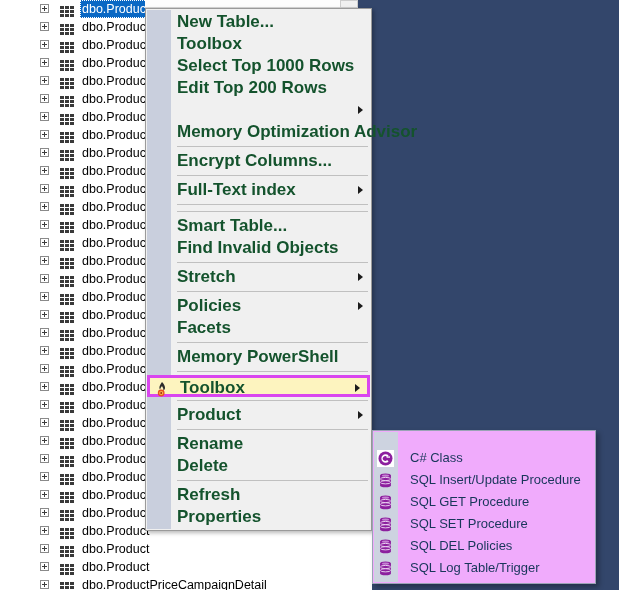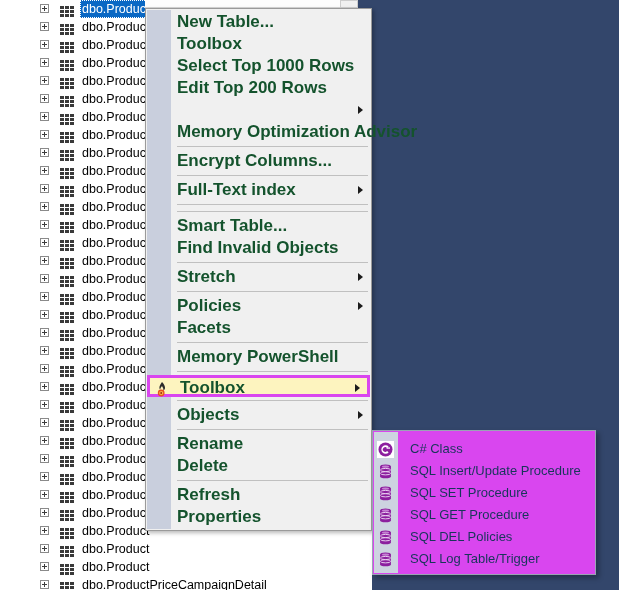--- a/index.html
+++ b/index.html
@@ -211,25 +211,25 @@
     height: 16px;
     z-index: 3;
   }
 
   
   #submenu {
     position: absolute;
     left: 372px;
     top: 430px;
     width: 224px;
-    background: #d946ef;
+    background: #f0abfc;
     border: 1px solid #9aa3b5;
     box-sizing: border-box;
     box-shadow: 3px 3px 5px rgba(0,0,0,0.30);
-    padding: 7px 0 4px 0;
+    padding: 16px 0 4px 0;
   }
   #submenu .gutter {
     position: absolute;
     left: 1px;
     top: 1px;
     bottom: 1px;
     width: 24px;
     background: #cdd3e0;
   }
   .smi {
@@ -834,21 +834,21 @@
     </div>
     <div class="mi highlight"><span class="mi-icon"><svg viewBox="0 0 16 16" width="16" height="16">
           <path d="M8 1 C6.2 3.6 5.4 5 5.4 6.6 C5.4 8 6.2 8.8 6.2 8.8 C6.2 7.4 7 6.2 8 5 C8.6 6.4 9.4 7 9.4 8.4 C9.4 9.2 9 9.8 9 9.8 C10.4 9.4 11 8 11 6.8 C11 4.6 9.6 2.8 8 1 Z" fill="#2b2b2b"></path>
           <circle cx="7.2" cy="12" r="3.4" fill="#e8521f"></circle>
           <circle cx="7.2" cy="12" r="2.1" fill="#f6b24b"></circle>
           <circle cx="7.2" cy="12" r="0.9" fill="#9d2a09"></circle>
         </svg></span><span class="label">Toolbox</span><span class="arrow"></span></div>
     <div class="sep">
       <i></i>
     </div>
-    <div class="mi"><span class="label">Objects</span><span class="arrow"></span></div>
+    <div class="mi"><span class="label">Product</span><span class="arrow"></span></div>
     <div class="sep">
       <i></i>
     </div>
     <div class="mi"><span class="label">Rename</span></div>
     <div class="mi"><span class="label">Delete</span></div>
     <div class="sep">
       <i></i>
     </div>
     <div class="mi"><span class="label">Refresh</span></div>
     <div class="mi"><span class="label">Properties</span></div>
@@ -868,28 +868,28 @@
           <ellipse cx="8.5" cy="3.6" rx="3.6" ry="1.2" fill="#d8a4e4" opacity="0.75"></ellipse>
           <ellipse cx="8.5" cy="7.0" rx="5.0" ry="1.6" fill="none" stroke="#e7cdef" stroke-width="1"></ellipse>
           <ellipse cx="8.5" cy="10.3" rx="5.0" ry="1.6" fill="none" stroke="#e7cdef" stroke-width="1"></ellipse>
         </svg></span><span>SQL Insert/Update Procedure</span></div>
     <div class="smi"><span class="smi-icon"><svg viewBox="0 0 17 17" width="17" height="17">
           <ellipse cx="8.5" cy="3.6" rx="5.4" ry="2.1" fill="#8c1f9e"></ellipse>
           <path d="M3.1 3.6 L3.1 13.2 A5.4 2.1 0 0 0 13.9 13.2 L13.9 3.6 Z" fill="#8c1f9e"></path>
           <ellipse cx="8.5" cy="3.6" rx="3.6" ry="1.2" fill="#d8a4e4" opacity="0.75"></ellipse>
           <ellipse cx="8.5" cy="7.0" rx="5.0" ry="1.6" fill="none" stroke="#e7cdef" stroke-width="1"></ellipse>
           <ellipse cx="8.5" cy="10.3" rx="5.0" ry="1.6" fill="none" stroke="#e7cdef" stroke-width="1"></ellipse>
-        </svg></span><span>SQL SET Procedure</span></div>
+        </svg></span><span>SQL GET Procedure</span></div>
     <div class="smi"><span class="smi-icon"><svg viewBox="0 0 17 17" width="17" height="17">
           <ellipse cx="8.5" cy="3.6" rx="5.4" ry="2.1" fill="#8c1f9e"></ellipse>
           <path d="M3.1 3.6 L3.1 13.2 A5.4 2.1 0 0 0 13.9 13.2 L13.9 3.6 Z" fill="#8c1f9e"></path>
           <ellipse cx="8.5" cy="3.6" rx="3.6" ry="1.2" fill="#d8a4e4" opacity="0.75"></ellipse>
           <ellipse cx="8.5" cy="7.0" rx="5.0" ry="1.6" fill="none" stroke="#e7cdef" stroke-width="1"></ellipse>
           <ellipse cx="8.5" cy="10.3" rx="5.0" ry="1.6" fill="none" stroke="#e7cdef" stroke-width="1"></ellipse>
-        </svg></span><span>SQL GET Procedure</span></div>
+        </svg></span><span>SQL SET Procedure</span></div>
     <div class="smi"><span class="smi-icon"><svg viewBox="0 0 17 17" width="17" height="17">
           <ellipse cx="8.5" cy="3.6" rx="5.4" ry="2.1" fill="#8c1f9e"></ellipse>
           <path d="M3.1 3.6 L3.1 13.2 A5.4 2.1 0 0 0 13.9 13.2 L13.9 3.6 Z" fill="#8c1f9e"></path>
           <ellipse cx="8.5" cy="3.6" rx="3.6" ry="1.2" fill="#d8a4e4" opacity="0.75"></ellipse>
           <ellipse cx="8.5" cy="7.0" rx="5.0" ry="1.6" fill="none" stroke="#e7cdef" stroke-width="1"></ellipse>
           <ellipse cx="8.5" cy="10.3" rx="5.0" ry="1.6" fill="none" stroke="#e7cdef" stroke-width="1"></ellipse>
         </svg></span><span>SQL DEL Policies</span></div>
     <div class="smi"><span class="smi-icon"><svg viewBox="0 0 17 17" width="17" height="17">
           <ellipse cx="8.5" cy="3.6" rx="5.4" ry="2.1" fill="#8c1f9e"></ellipse>
           <path d="M3.1 3.6 L3.1 13.2 A5.4 2.1 0 0 0 13.9 13.2 L13.9 3.6 Z" fill="#8c1f9e"></path>

